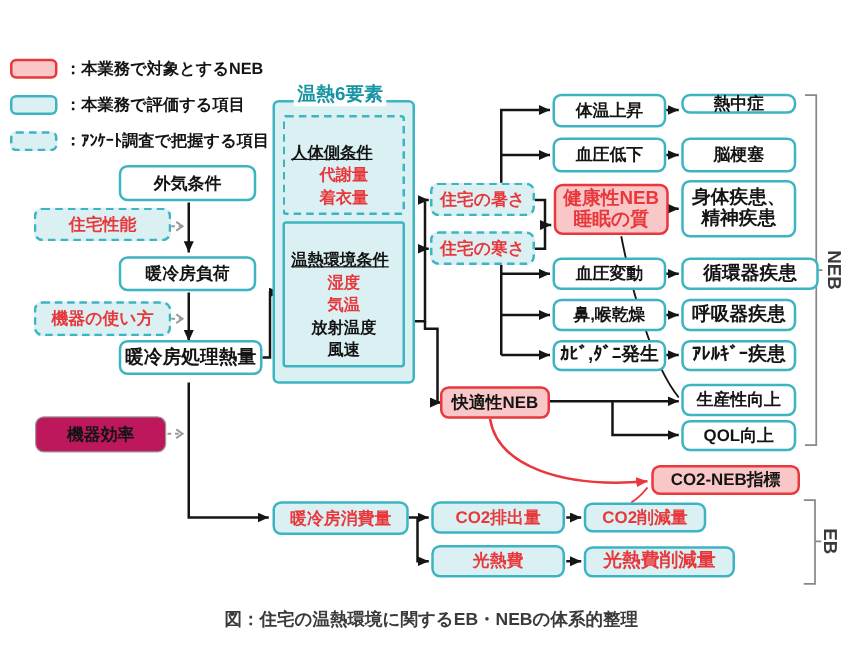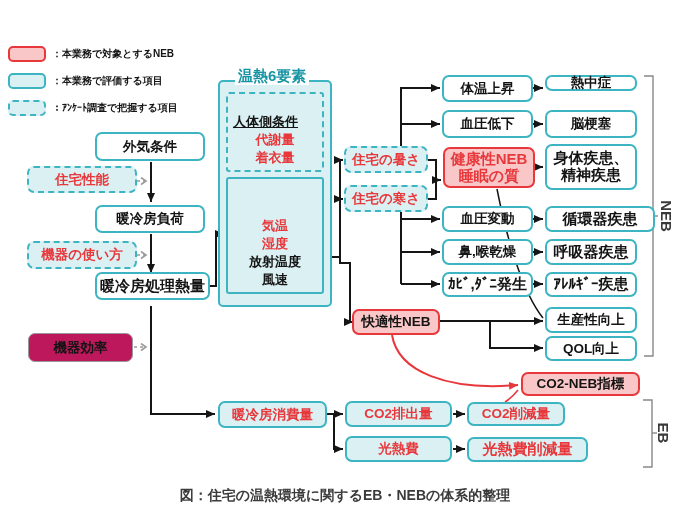--- a/index.html
+++ b/index.html
@@ -32,21 +32,21 @@
     text-decoration:underline;padding-left:5px;}
   .inner-item{font-weight:bold;font-size:13px;text-align:center;color:var(--ink);}
   .inner-item.red{color:var(--red);}
   #legend{position:absolute;left:8px;top:46px;z-index:2;display:flex;
     flex-direction:column;gap:11px;}
   .legend-row{display:flex;align-items:center;gap:6px;}
   .swatch{width:38px;height:16px;border-radius:5px;box-sizing:border-box;flex:0 0 auto;}
   .swatch.red{background:var(--pink);border:2px solid var(--red);}
   .swatch.cyan{background:var(--cyan);border:2px solid var(--teal);}
   .swatch.dash{background:var(--cyan);border:2px dashed var(--teal);}
-  .legend-label{font-size:10px;font-weight:bold;color:var(--ink);white-space:nowrap;}
+  .legend-label{font-size:13px;font-weight:bold;color:var(--ink);white-space:nowrap;}
   .side-label{position:absolute;z-index:2;width:40px;height:20px;text-align:center;
     font-weight:bold;font-size:15px;color:#3a3a3a;transform:rotate(90deg);line-height:20px;}
   #caption{position:absolute;left:0;top:487px;width:690px;text-align:center;z-index:2;
     font-size:14px;font-weight:bold;color:#3b3b3b;}
 </style>
 </head>
 <body>
 
 <div id="canvas">
 
@@ -140,22 +140,23 @@
   <div class="box graybox" style="left:28px;top:333px;width:105px;height:29px">機器効率</div>
 
   <div class="group-outer" style="left:218px;top:80px;width:114px;height:227px"></div>
   <span class="group-title" style="left:235px;top:68px">温熱6要素</span>
   <div class="inner-box dashed-inner" style="left:226px;top:92px;width:98px;height:80px">
     <div class="inner-header">人体側条件</div>
     <div class="inner-item red">代謝量</div>
     <div class="inner-item red">着衣量</div>
   </div>
   <div class="inner-box solid-inner" style="left:226px;top:177px;width:98px;height:117px">
+    <div class="inner-header">温熱環境条件</div>
+    <div class="inner-item red">湿度</div>
     <div class="inner-item red">気温</div>
-    <div class="inner-item red">湿度</div>
     <div class="inner-item">放射温度</div>
     <div class="inner-item">風速</div>
   </div>
 
   <div class="box dashedbox" style="left:344px;top:146px;width:84px;height:27px">住宅の暑さ</div>
   <div class="box dashedbox" style="left:344px;top:185px;width:84px;height:27px">住宅の寒さ</div>
   <div class="box redbox" style="left:352px;top:309px;width:88px;height:26px">快適性NEB</div>
 
   <div class="box teal" style="left:442px;top:75px;width:91px;height:27px">体温上昇</div>
   <div class="box teal" style="left:545px;top:75px;width:92px;height:16px">熱中症</div>

